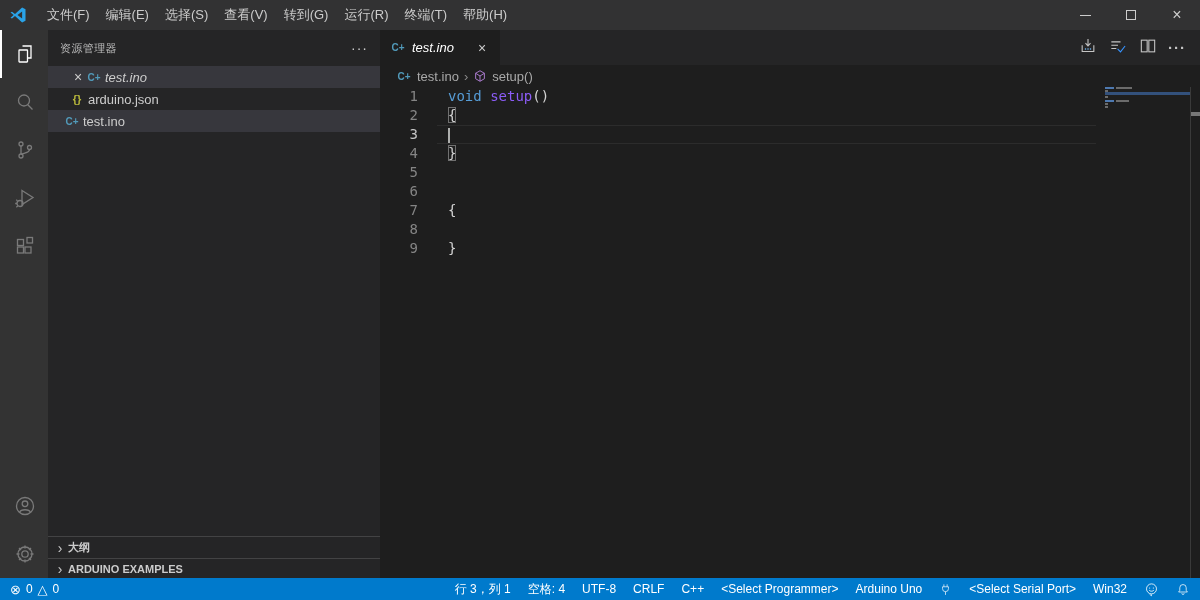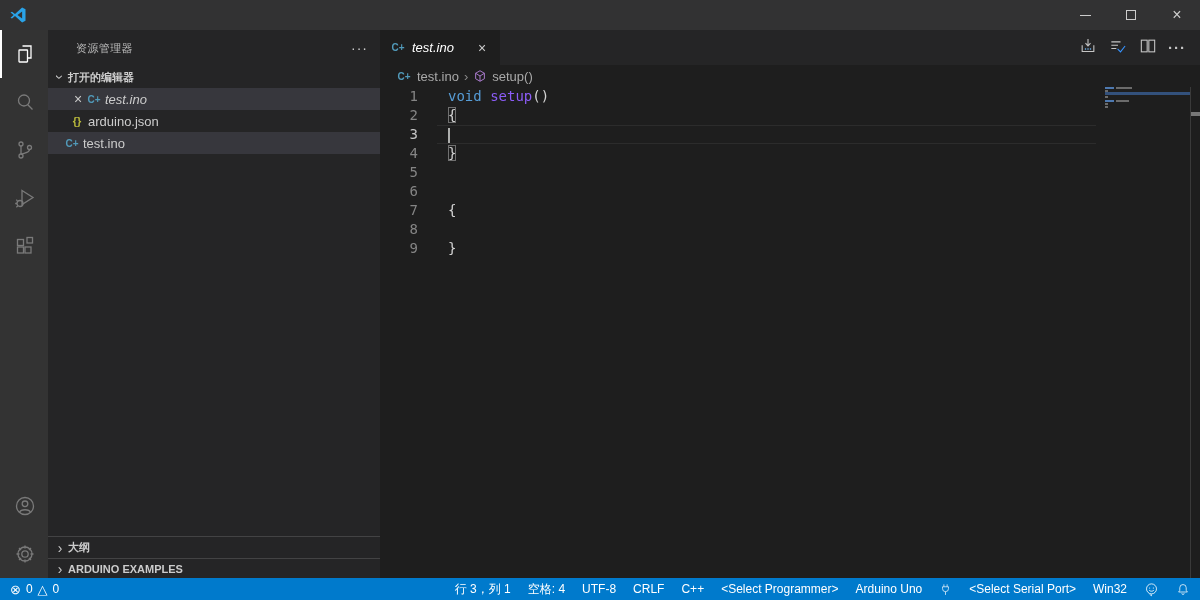--- a/index.html
+++ b/index.html
@@ -30,21 +30,21 @@
     align-items:stretch; }
   .ab-item { height:48px; display:flex; align-items:center; justify-content:center;
     color:#7a7a7a; border-left:2px solid transparent; }
   .ab-item.active { color:#ffffff; border-left:2px solid #ffffff; }
   .ab-bottom { margin-top:auto; }
   .ab-item svg { stroke:currentColor; fill:none; stroke-width:1.3; }
 
   
   .sidebar { width:332px; background:#252526; display:flex; flex-direction:column;
     color:#cccccc; font-size:13px; }
-  .sb-header { height:36px; display:flex; align-items:center; padding:0 12px;margin-left:16px; }
+  .sb-header { height:36px; display:flex; align-items:center; padding:0 12px; }
   .sb-header-title { font-size:11px; color:#bbbbbb; letter-spacing:0.4px; }
   .sb-header-more { margin-left:auto; color:#cccccc; font-size:14px; letter-spacing:1px; }
   .row { height:22px; display:flex; align-items:center; white-space:nowrap; }
   .row.selected { background:#37373d; }
   .sec-head { font-weight:bold; font-size:11px; color:#cccccc; }
   .chev { display:inline-block; width:16px; text-align:center; color:#cccccc;
     font-size:14px; flex:0 0 16px; }
   .chev.down { transform:rotate(90deg); }
   .close-x { color:#cccccc; font-size:14px; width:16px; text-align:center; flex:0 0 16px;}
   .cpp-icon { color:#519aba; font-weight:bold; font-size:10px; width:16px;
@@ -103,20 +103,30 @@
 </style>
 </head>
 <body>
 
 <div class="window">
 
   <div class="titlebar">
     <svg class="logo" viewBox="0 0 24 24">
       <path fill="#2aa3e8" fill-rule="evenodd" d="M17.5 2 L8 10.6 L4 7.5 L2 8.5 L6.2 12 L2 15.5 L4 16.5 L8 13.4 L17.5 22 L22 19.8 V4.2 Z M17.5 7.4 V16.6 L11.3 12 Z"></path>
     </svg>
+    <div class="menus">
+      <span class="menu-item">文件(F)</span>
+      <span class="menu-item">编辑(E)</span>
+      <span class="menu-item">选择(S)</span>
+      <span class="menu-item">查看(V)</span>
+      <span class="menu-item">转到(G)</span>
+      <span class="menu-item">运行(R)</span>
+      <span class="menu-item">终端(T)</span>
+      <span class="menu-item">帮助(H)</span>
+    </div>
     <div class="win-controls">
       <div class="win-btn">
           <span class="min-glyph"></span>
         </div>
       <div class="win-btn">
           <span class="max-glyph"></span>
         </div>
       <div class="win-btn">
           <span class="close-glyph">×</span>
         </div>
@@ -178,24 +188,20 @@
         </div>
       </div>
     </div>
 
     <div class="sidebar">
       <div class="sb-header">
         <span class="sb-header-title">资源管理器</span>
         <span class="sb-header-more">···</span>
       </div>
 
-      <div class="row" style="padding-left:4px;">
-        <span class="chev down">›</span>
-        <span class="sec-head">打开的编辑器</span>
-      </div>
       <div class="row selected" style="padding-left:22px;">
         <span class="close-x">×</span>
         <span class="cpp-icon">C+</span>
         <span class="italic" style="margin-left:3px;">test.ino</span>
       </div>
 
       <div class="row" style="padding-left:21px;">
         <span class="json-icon">{}</span>
         <span style="margin-left:3px;">arduino.json</span>
       </div>

